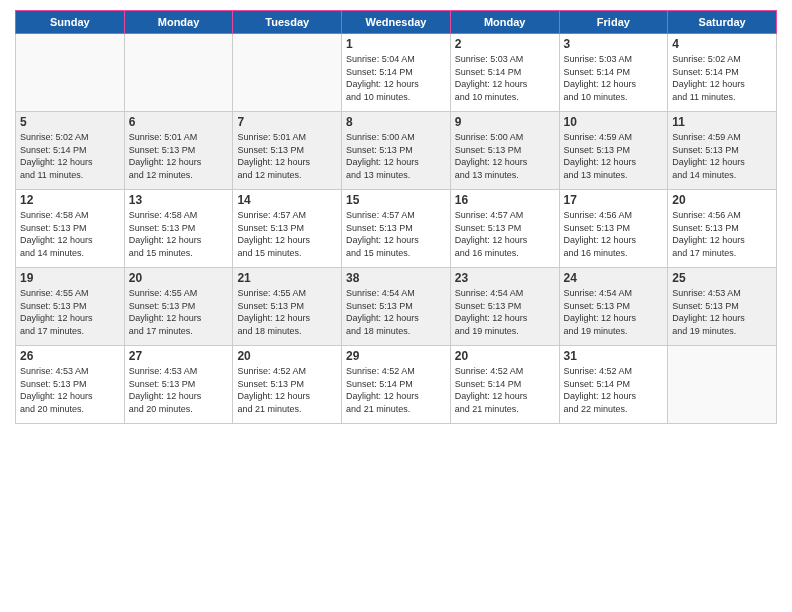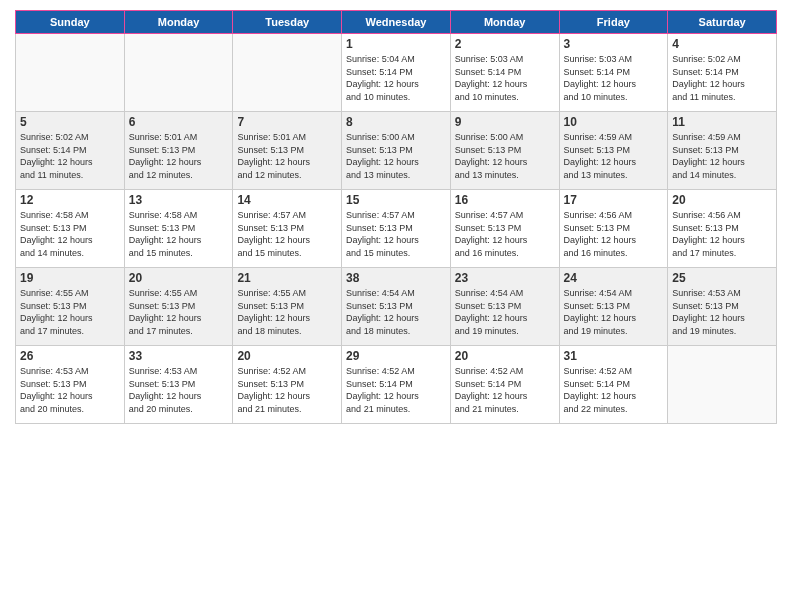--- a/index.html
+++ b/index.html
@@ -292,21 +292,21 @@
         </tr>
         <tr>
           <td>
             <div class="day-number">26</div>
             <div class="day-info" style="white-space: pre-line;">Sunrise: 4:53 AM
 Sunset: 5:13 PM
 Daylight: 12 hours
 and 20 minutes.</div>
           </td>
           <td>
-            <div class="day-number">33</div>
+            <div class="day-number">27</div>
             <div class="day-info" style="white-space: pre-line;">Sunrise: 4:53 AM
 Sunset: 5:13 PM
 Daylight: 12 hours
 and 20 minutes.</div>
           </td>
           <td>
             <div class="day-number">20</div>
             <div class="day-info" style="white-space: pre-line;">Sunrise: 4:52 AM
 Sunset: 5:13 PM
 Daylight: 12 hours

